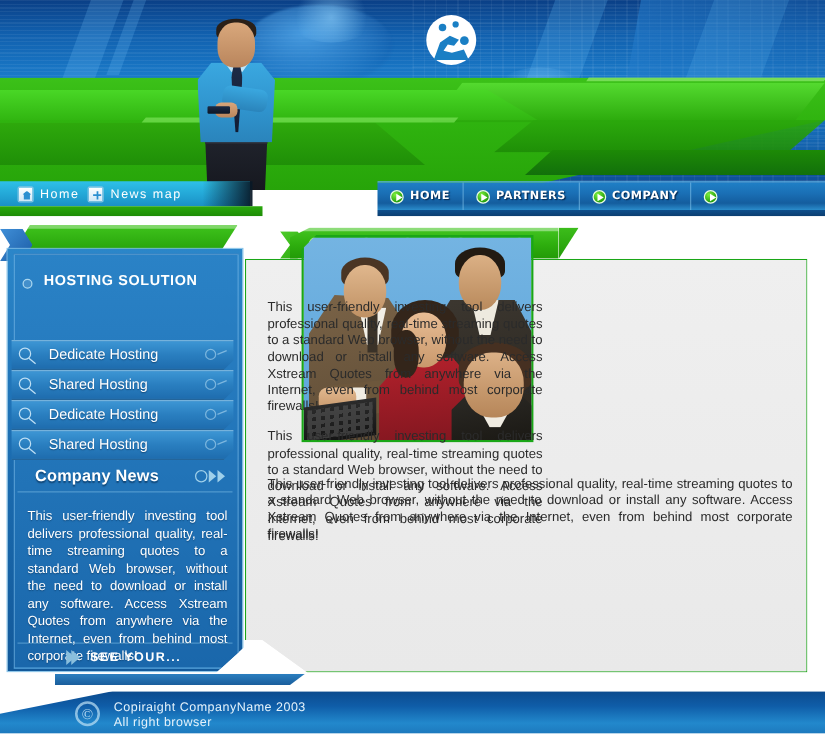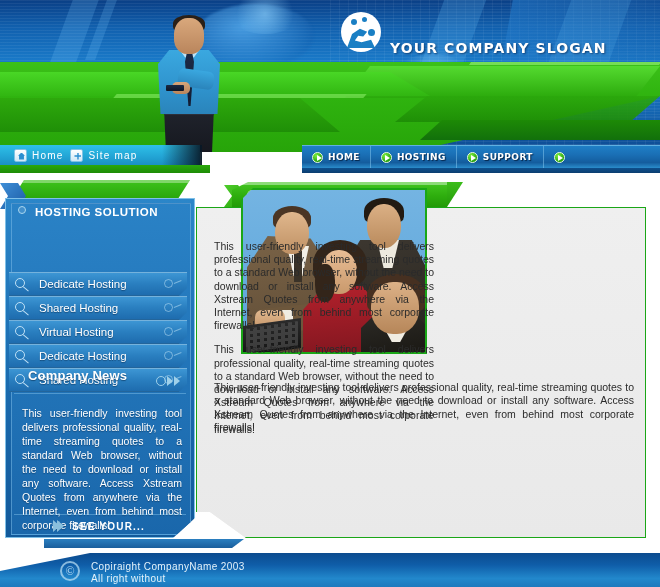--- a/index.html
+++ b/index.html
@@ -290,21 +290,21 @@
     clip-path: polygon(0 0, 190px 0, 190px 320px, 168px 340px, 0 340px);
     border:1px solid #7fc0e8;
   }
   .sb-inner {
     position:absolute; left:5px; top:4px; width:180px; height:332px;
     background: linear-gradient(180deg,#2a82c6,#1a67ab);
     border:1px solid rgba(140,200,240,.45);
   }
   .sb-head {
     position:absolute; left:9px; top:206px; width:176px; height:25px;
-    display:flex; align-items:flex-start; gap:9px; padding-left:9px;
+    display:flex; align-items:flex-end; gap:9px; padding-left:9px;
   }
   .sb-head-txt {
     font-family:"Liberation Sans",sans-serif;
     font-size:11.5px; font-weight:bold; color:#ffffff; letter-spacing:.5px;
   }
   .sb-dot {
     width:8px; height:8px; border-radius:50%;
     border:1.5px solid #a9d6ef; background:rgba(255,255,255,.12);
     flex:none;
   }
@@ -336,21 +336,21 @@
     border-radius:50%; border:1.3px solid rgba(190,225,245,.55);
   }
   .sb-item-arrow::after {
     content:""; position:absolute; left:9px; top:3px; width:8px; height:1.3px;
     background:rgba(190,225,245,.55); transform:rotate(-22deg); transform-origin:left center;
   }
 
   
   .news-head {
     position:absolute; left:14px; top:368px; width:172px; height:26px;
-    display:flex; justify-content:space-between;
+    display:flex; align-items:center; justify-content:space-between;
     padding:0 6px 0 14px;
     border-bottom:1px solid rgba(150,210,245,.4);
   }
   .news-title {
     font-family:"Liberation Sans",sans-serif;
     font-size:13px; font-weight:bold; color:#ffffff; letter-spacing:.2px;
     text-shadow:0 1px 1px rgba(0,30,60,.5);
   }
   .news-arrows { display:flex; align-items:center; gap:1px; }
   .na-circ {
@@ -624,48 +624,47 @@
 
   <div class="logo-wrap">
     <div class="logo-mark">
       <div class="lm-inner">
         <div class="lm-swoosh"></div>
         <i style="left:10px;top:7px;width:6px;height:6px;"></i>
         <i style="left:21px;top:5px;width:5px;height:5px;"></i>
         <i style="left:27px;top:17px;width:7px;height:7px;"></i>
       </div>
     </div>
-    <div class="logo-slogan">YOUR COMPANY SLOGAN</div>
   </div>
 
   <div class="topbar-left">
     <div class="tbl-item">
       <span class="tbl-ico home"></span>
       <span class="tbl-txt">Home</span>
     </div>
     <div class="tbl-item">
       <span class="tbl-ico map"></span>
-      <span class="tbl-txt">Site map</span>
+      <span class="tbl-txt">News map</span>
     </div>
   </div>
   <div class="topbar-left-dark"></div>
   <div class="greenline"></div>
 
   <div class="mainnav">
     <div class="nav-item">
       <span class="nav-bullet"></span>
       <span class="nav-label">HOME</span>
     </div>
     <div class="nav-item">
       <span class="nav-bullet"></span>
-      <span class="nav-label">HOSTING</span>
+      <span class="nav-label">PARTNERS</span>
     </div>
     <div class="nav-item">
       <span class="nav-bullet"></span>
-      <span class="nav-label">SUPPORT</span>
+      <span class="nav-label">COMPANY</span>
     </div>
     <div class="nav-item">
       <span class="nav-bullet"></span>
 
     </div>
   </div>
 
   <div class="page-body"></div>
 
   <div class="side-green-tab"></div>
@@ -682,25 +681,20 @@
 
   <div class="sb-list">
     <div class="sb-item">
       <span class="sb-item-mag"></span>
       <span class="sb-item-label">Dedicate Hosting</span>
       <span class="sb-item-arrow"></span>
     </div>
     <div class="sb-item">
       <span class="sb-item-mag"></span>
       <span class="sb-item-label">Shared Hosting</span>
-      <span class="sb-item-arrow"></span>
-    </div>
-    <div class="sb-item">
-      <span class="sb-item-mag"></span>
-      <span class="sb-item-label">Virtual Hosting</span>
       <span class="sb-item-arrow"></span>
     </div>
     <div class="sb-item">
       <span class="sb-item-mag"></span>
       <span class="sb-item-label">Dedicate Hosting</span>
       <span class="sb-item-arrow"></span>
     </div>
     <div class="sb-item">
       <span class="sb-item-mag"></span>
       <span class="sb-item-label">Shared Hosting</span>
@@ -766,16 +760,16 @@
     <p>This user-friendly investing tool delivers professional quality, real-time streaming quotes to a standard Web browser, without the need to download or install any software. Access Xstream Quotes from anywhere via the Internet, even from behind most corporate firewalls!</p>
     <p>This user-friendly investing tool delivers professional quality, real-time streaming quotes to a standard Web browser, without the need to download or install any software. Access Xstream Quotes from anywhere via the Internet, even from behind most corporate firewalls!</p>
   </div>
   <div class="cp-text cp-full">This user-friendly investing tool delivers professional quality, real-time streaming quotes to a standard Web browser, without the need to download or install any software. Access Xstream Quotes from anywhere via the Internet, even from behind most corporate firewalls!</div>
 
   <div class="footer-shadowbar"></div>
   <div class="footer"></div>
   <div class="footer-copy-ico">©</div>
   <div class="footer-text">
     <div>Copiraight CompanyName 2003</div>
-    <div>All right without</div>
+    <div>All right browser</div>
   </div>
 
 </div>
 
 </body></html>

